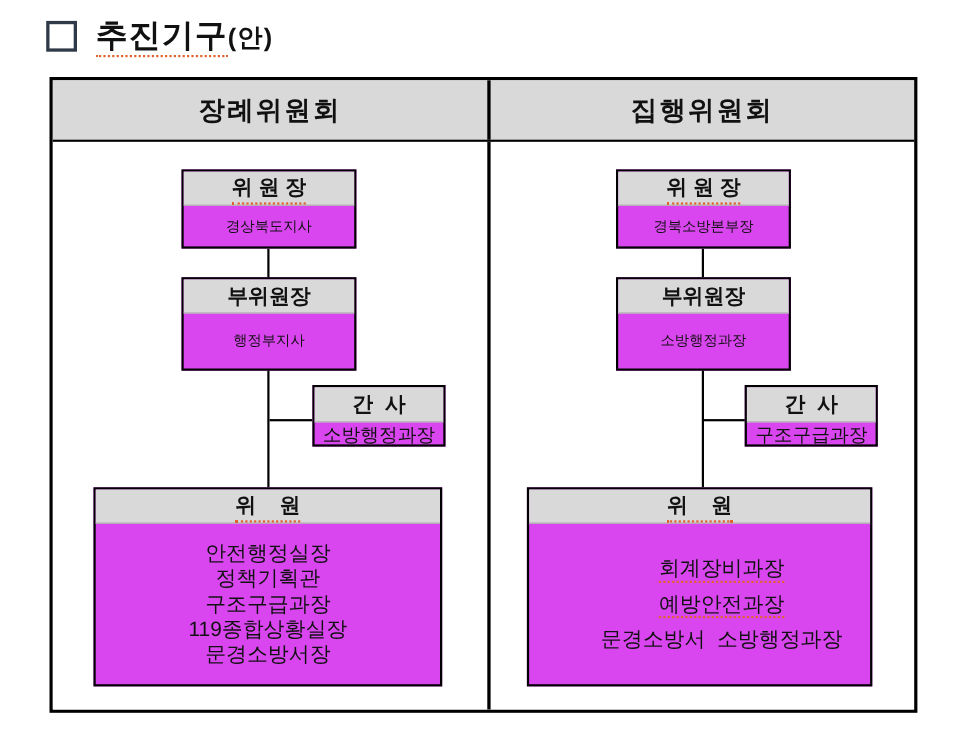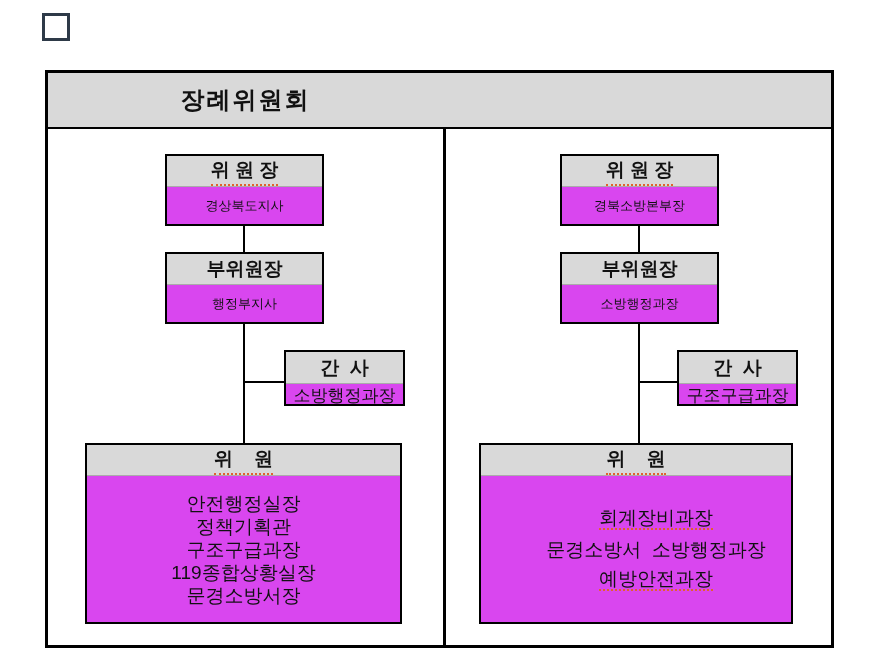--- a/index.html
+++ b/index.html
@@ -53,21 +53,21 @@
     background:#d9d9d9;border-bottom:1px solid #ababab;
     display:flex;align-items:center;justify-content:center;
     font-weight:bold;font-size:19px;white-space:pre;flex:0 0 auto;
   }
   .box-body{
     flex:1;display:flex;align-items:center;justify-content:center;
     font-size:13px;white-space:pre;
   }
   .sq{border-bottom:2px dotted #e0622e;padding-bottom:1px;}
   .box-chair{left:117px;top:25px;width:159px;height:72px;}
-  .box-vice{left:117px;top:123px;width:159px;height:72px;}
+  .box-vice{left:117px;top:123px;width:159px;height:85px;}
   .box-chair .box-head,.box-vice .box-head{height:30px;}
   .box-sec{left:236px;top:221px;width:121px;height:56px;}
   .box-sec .box-head{height:31px;}
   .box-sec .box-body{font-size:17px;}
   .box-mem{left:37px;top:314px;width:317px;height:181px;}
   .box-mem .box-head{height:30px;}
   .members-list{
     flex:1;display:flex;flex-direction:column;
     align-items:center;justify-content:center;
     font-size:19px;gap:4px;
@@ -84,25 +84,27 @@
   .cell-right .box-sec{left:231px;}
   .cell-right .box-mem{left:33px;width:314px;}
   .cell-right .v1,.cell-right .v2{left:192px;}
   .cell-right .h1{left:194px;width:39px;}
 </style>
 </head>
 <body>
 
 <div class="title-row">
   <span class="title-checkbox"></span>
+  <span class="title-text"><span class="title-main">추진기구</span><span class="title-paren">(안)</span></span>
 </div>
 
 <div class="org-table">
   <div class="thead">
     <div class="th th-left">장례위원회</div>
+    <div class="th th-right">집행위원회</div>
   </div>
   <div class="tbody">
 
     <div class="cell cell-left">
       <div class="cline v1"></div>
       <div class="cline v2"></div>
       <div class="cline h1"></div>
 
       <div class="box box-chair">
         <div class="box-head"><span class="sq">위 원 장</span></div>
@@ -148,20 +150,20 @@
 
       <div class="box box-sec">
         <div class="box-head">간  사</div>
         <div class="box-body">구조구급과장</div>
       </div>
 
       <div class="box box-mem">
         <div class="box-head"><span class="sq">위    원</span></div>
         <div class="members-list sparse">
           <div class="member-line sq">회계장비과장</div>
+          <div class="member-line sq">예방안전과장</div>
           <div class="member-line">문경소방서  소방행정과장</div>
-          <div class="member-line sq">예방안전과장</div>
         </div>
       </div>
     </div>
 
   </div>
 </div>
 
 </body></html>

